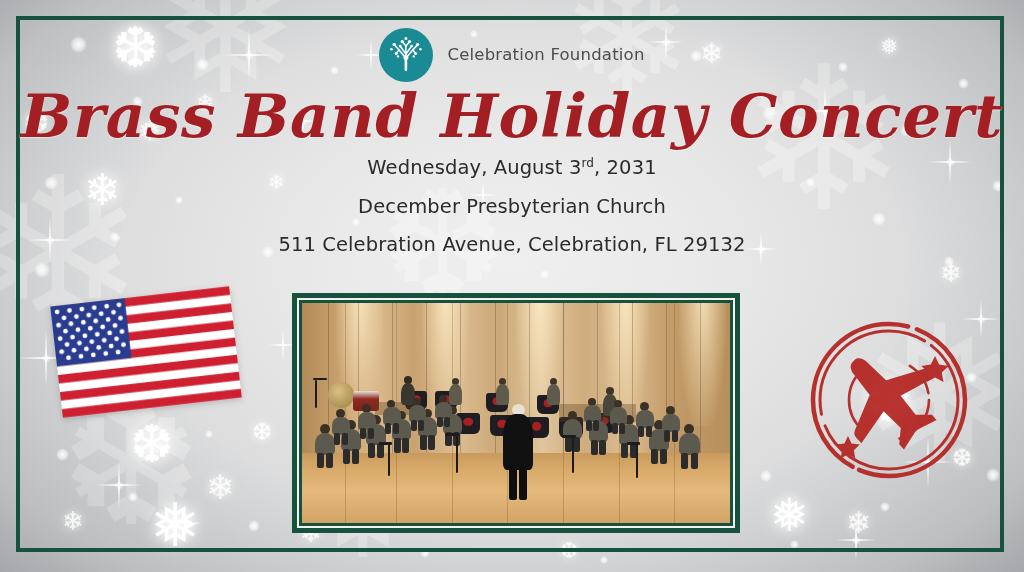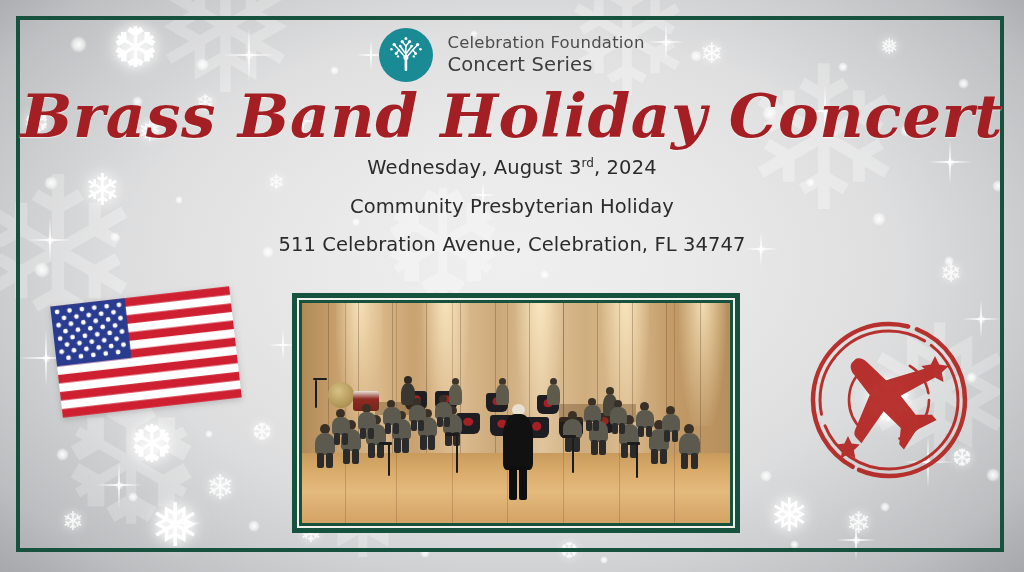--- a/index.html
+++ b/index.html
@@ -509,30 +509,29 @@
           <circle cx="22.9" cy="6.6" r="1.5"></circle>
           <circle cx="8.4" cy="17.2" r="1.3"></circle>
           <circle cx="37.4" cy="17.2" r="1.3"></circle>
           <circle cx="15.0" cy="24.4" r="1.2"></circle>
           <circle cx="30.8" cy="24.4" r="1.2"></circle>
         </g>
       </svg>
     </div>
     <div class="logo-text">
       <div class="logo-line1">Celebration Foundation</div>
-      <div class="logo-line2">Concert Series</div>
     </div>
   </div>
 
   <div class="headline">Brass Band Holiday Concert</div>
 
   <div class="details">
-    <div class="detail-line"><span>Wednesday, August 3</span><sup>rd</sup><span>, 2024</span></div>
-    <div class="detail-line">Community Presbyterian Holiday</div>
-    <div class="detail-line">511 Celebration Avenue, Celebration, FL 34747</div>
+    <div class="detail-line"><span>Wednesday, August 3</span><sup>rd</sup><span>, 2031</span></div>
+    <div class="detail-line">December Presbyterian Church</div>
+    <div class="detail-line">511 Celebration Avenue, Celebration, FL 29132</div>
   </div>
 
   <div class="flag-wrap">
     <svg width="180" height="112" viewBox="0 0 190 118" aria-hidden="true">
       <rect x="0" y="0" width="190" height="118" fill="#ffffff"></rect>
       <g fill="#cf2032">
         <rect x="0" y="0" width="190" height="9.08"></rect>
         <rect x="0" y="18.15" width="190" height="9.08"></rect>
         <rect x="0" y="36.31" width="190" height="9.08"></rect>
         <rect x="0" y="54.46" width="190" height="9.08"></rect>

